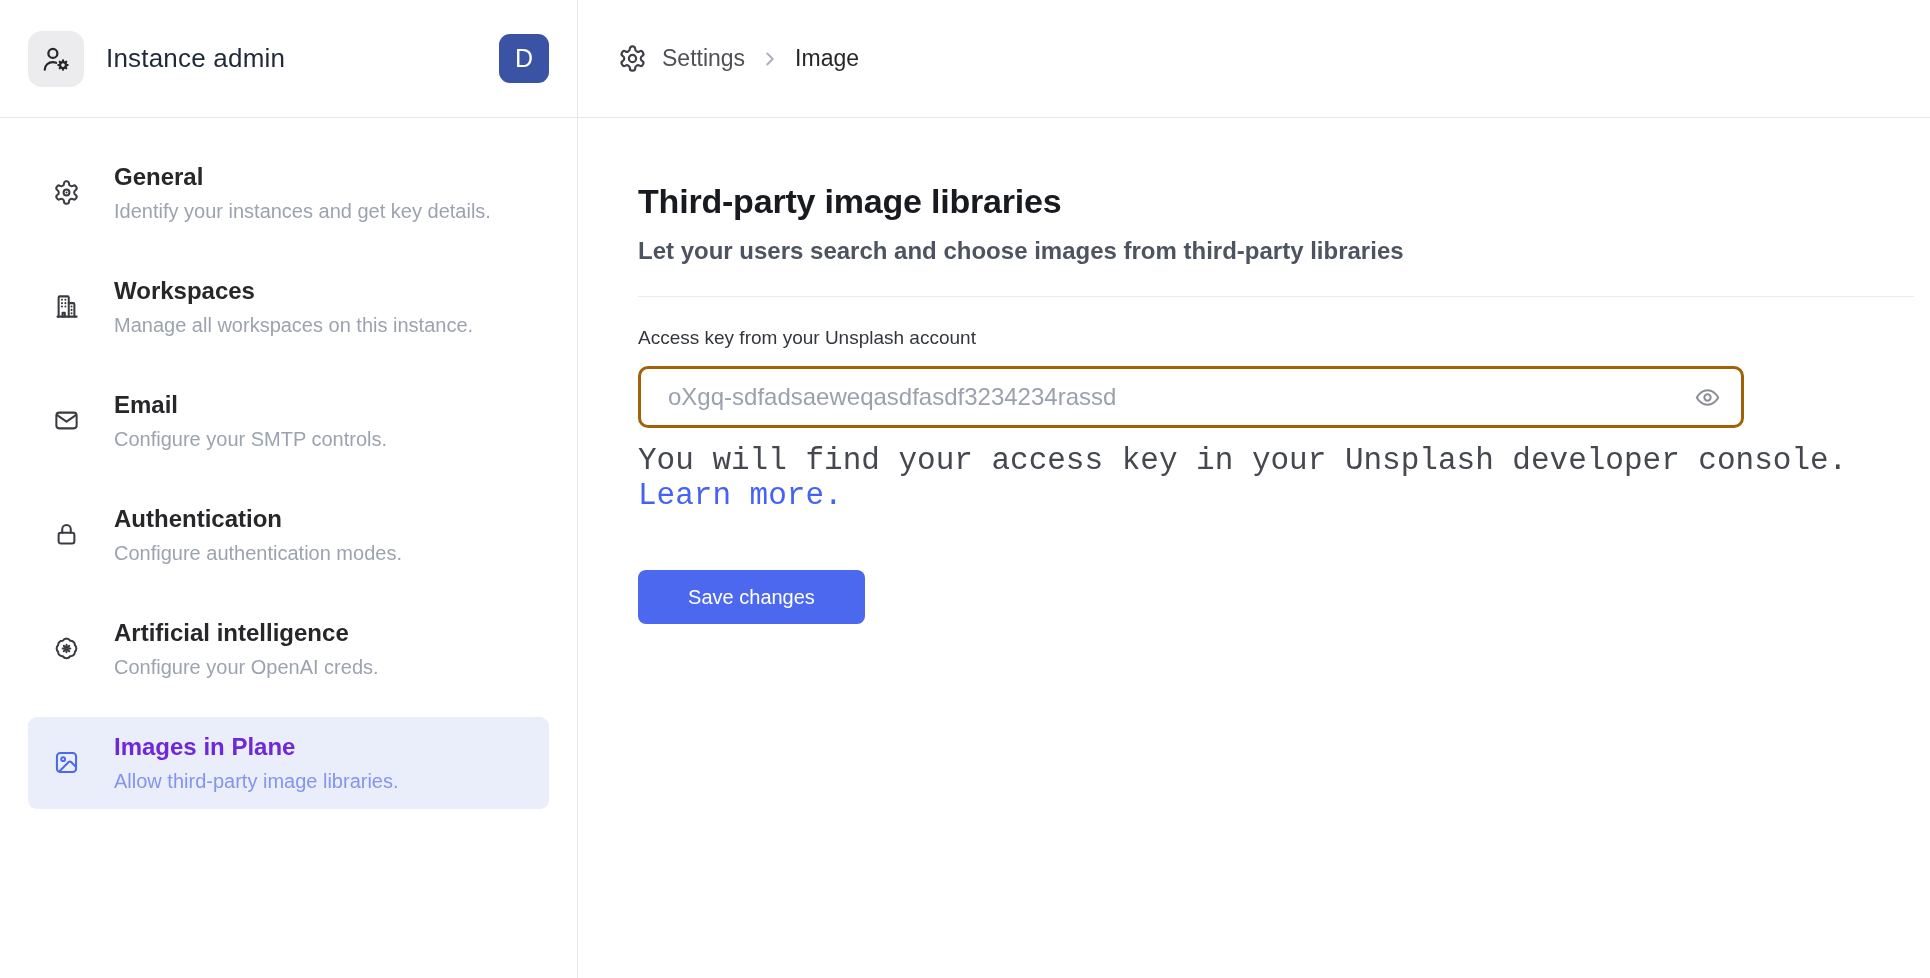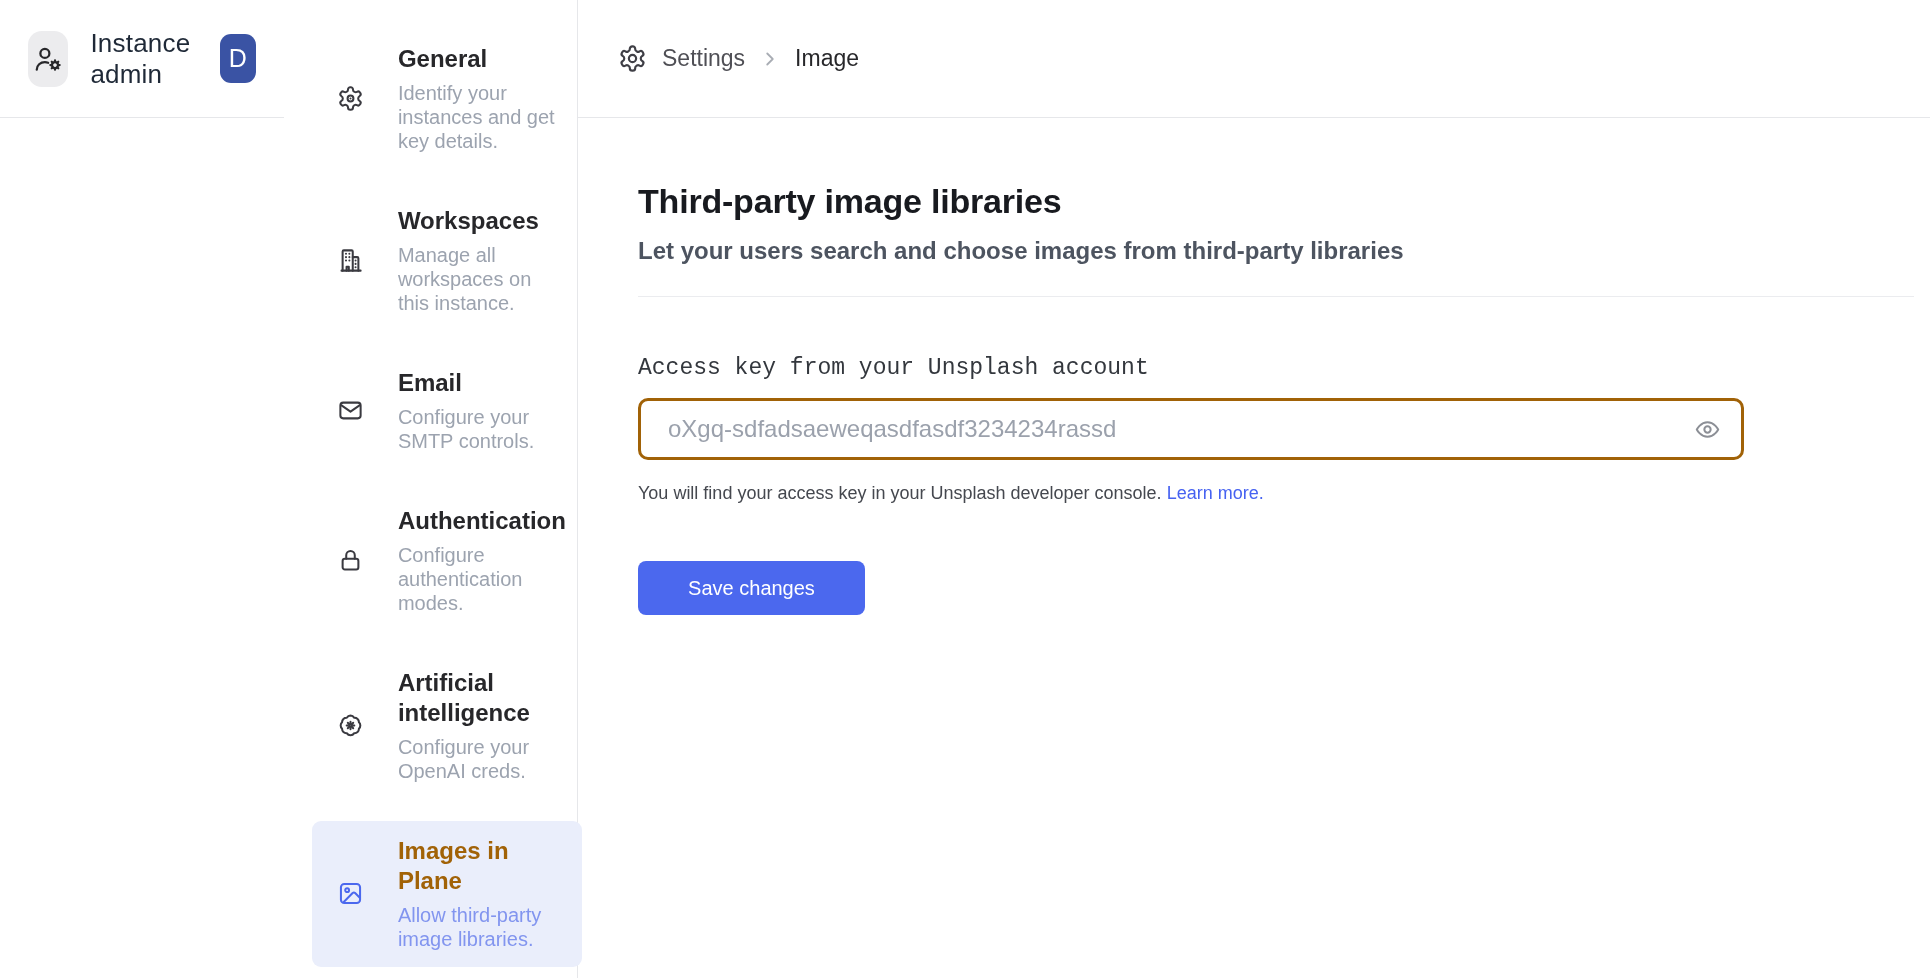--- a/index.html
+++ b/index.html
@@ -1,61 +1,61 @@
 <!DOCTYPE html>
 <html><head>
 <meta charset="utf-8">
 <style>
   * { margin:0; padding:0; box-sizing:border-box; }
   html,body { width:1930px; height:978px; background:#ffffff;
     font-family:"Liberation Sans", sans-serif; color:#27272a; overflow:hidden; }
   .app { display:flex; width:1930px; height:978px; }
 
   
-  .sidebar { width:578px; flex:0 0 578px; border-right:1px solid #e6e7ea; display:flex; flex-direction:row; }
+  .sidebar { width:578px; flex:0 0 578px; border-right:1px solid #e6e7ea; display:flex; flex-direction:column; }
   .sidebar-header { height:118px; flex:0 0 118px; display:flex; align-items:center; padding:0 28px; border-bottom:1px solid #e6e7ea; }
   .app-icon-tile { width:56px; height:56px; border-radius:14px; background:#ececee; display:flex; align-items:center; justify-content:center; color:#27272a; }
   .app-title { font-size:26px; font-weight:500; color:#1f2937; margin-left:22px; letter-spacing:.2px; }
   .avatar { margin-left:auto; width:50px; height:49px; border-radius:11px; background:#3a53a4; color:#fff;
     display:flex; align-items:center; justify-content:center; font-size:25px; font-weight:500; cursor:pointer; }
 
   .nav { padding:29px 28px; display:flex; flex-direction:column; gap:22px; }
   .nav-item { display:flex; align-items:center; gap:34px; padding:15px 16px 16px 25px; border-radius:9px; cursor:pointer; }
   .nav-item .nicon { width:27px; height:27px; flex:0 0 27px; color:#3a3a40; }
   .nav-item-title { font-size:24px; font-weight:600; color:#27272a; line-height:1.25; }
   .nav-item-desc { font-size:20px; font-weight:400; color:#9ca3af; margin-top:7px; line-height:1.2; }
   .nav-item.active { background:#eaeefb; }
   .nav-item.active .nicon { color:#4b68ee; }
-  .nav-item.active .nav-item-title { color:#a16207; }
+  .nav-item.active .nav-item-title { color:#6d28d9; }
   .nav-item.active .nav-item-desc { color:#8295ef; }
 
   
   .main { flex:1; display:flex; flex-direction:column; min-width:0; }
   .main-header { height:118px; flex:0 0 118px; display:flex; align-items:center; padding:0 40px; border-bottom:1px solid #e6e7ea; }
   .crumb-gear { width:29px; height:29px; color:#3f3f46; }
   .crumb { font-size:23px; font-weight:500; }
   .crumb.settings { color:#4f4f55; margin-left:15px; cursor:pointer; }
   .crumb-chevron { width:22px; height:22px; color:#a9adb4; margin:0 14px; }
   .crumb.current { color:#27272a; }
 
   .main-body { padding:64px 16px 0 60px; }
   .page-title { font-size:34px; font-weight:600; color:#181a1f; letter-spacing:-.2px; }
   .page-subtitle { font-size:24px; font-weight:700; color:#4d5460; margin-top:16px; }
   .section-divider { border:none; border-top:1px solid #ebecef; margin-top:31px; width:100%; }
 
-  .field-label { display:block; font-size:23px; color:#33373d; margin-top:58px;font-family:Liberation Mono, monospace; }
+  .field-label { display:block; font-size:19px; color:#33373d; margin-top:30px; }
   .input-wrap { position:relative; margin-top:17px; width:1106px; }
   .text-input { width:1106px; height:62px; border:3px solid #a16207; border-radius:10px; background:#fff;
     font-family:"Liberation Sans", sans-serif; font-size:24px; color:#27272a; padding:0 70px 0 27px; outline:none; }
   .text-input::placeholder { color:#9ba1ac; }
   .eye-btn { position:absolute; right:20px; top:50%; transform:translateY(-50%); width:34px; height:34px;
     background:none; border:none; cursor:pointer; color:#8c8f96; display:flex; align-items:center; justify-content:center; }
   .eye-btn svg { width:27px; height:27px; }
 
-  .helper { font-size:18px; color:#45484f; margin-top:23px; }
+  .helper { font-size:31px; color:#45484f; margin-top:15px;font-family:Liberation Mono, monospace; }
   .helper a { color:#4662f1; text-decoration:none; cursor:pointer; }
 
   .save-btn { margin-top:57px; min-width:227px; height:54px; border:none; border-radius:8px; background:#4b68ee; color:#ffffff;
     font-family:"Liberation Sans", sans-serif; font-size:20px; font-weight:500; cursor:pointer;
     display:inline-flex; align-items:center; justify-content:center; padding:0 26px; }
 
   svg { display:block; }
 </style>
 </head>
 <body>

